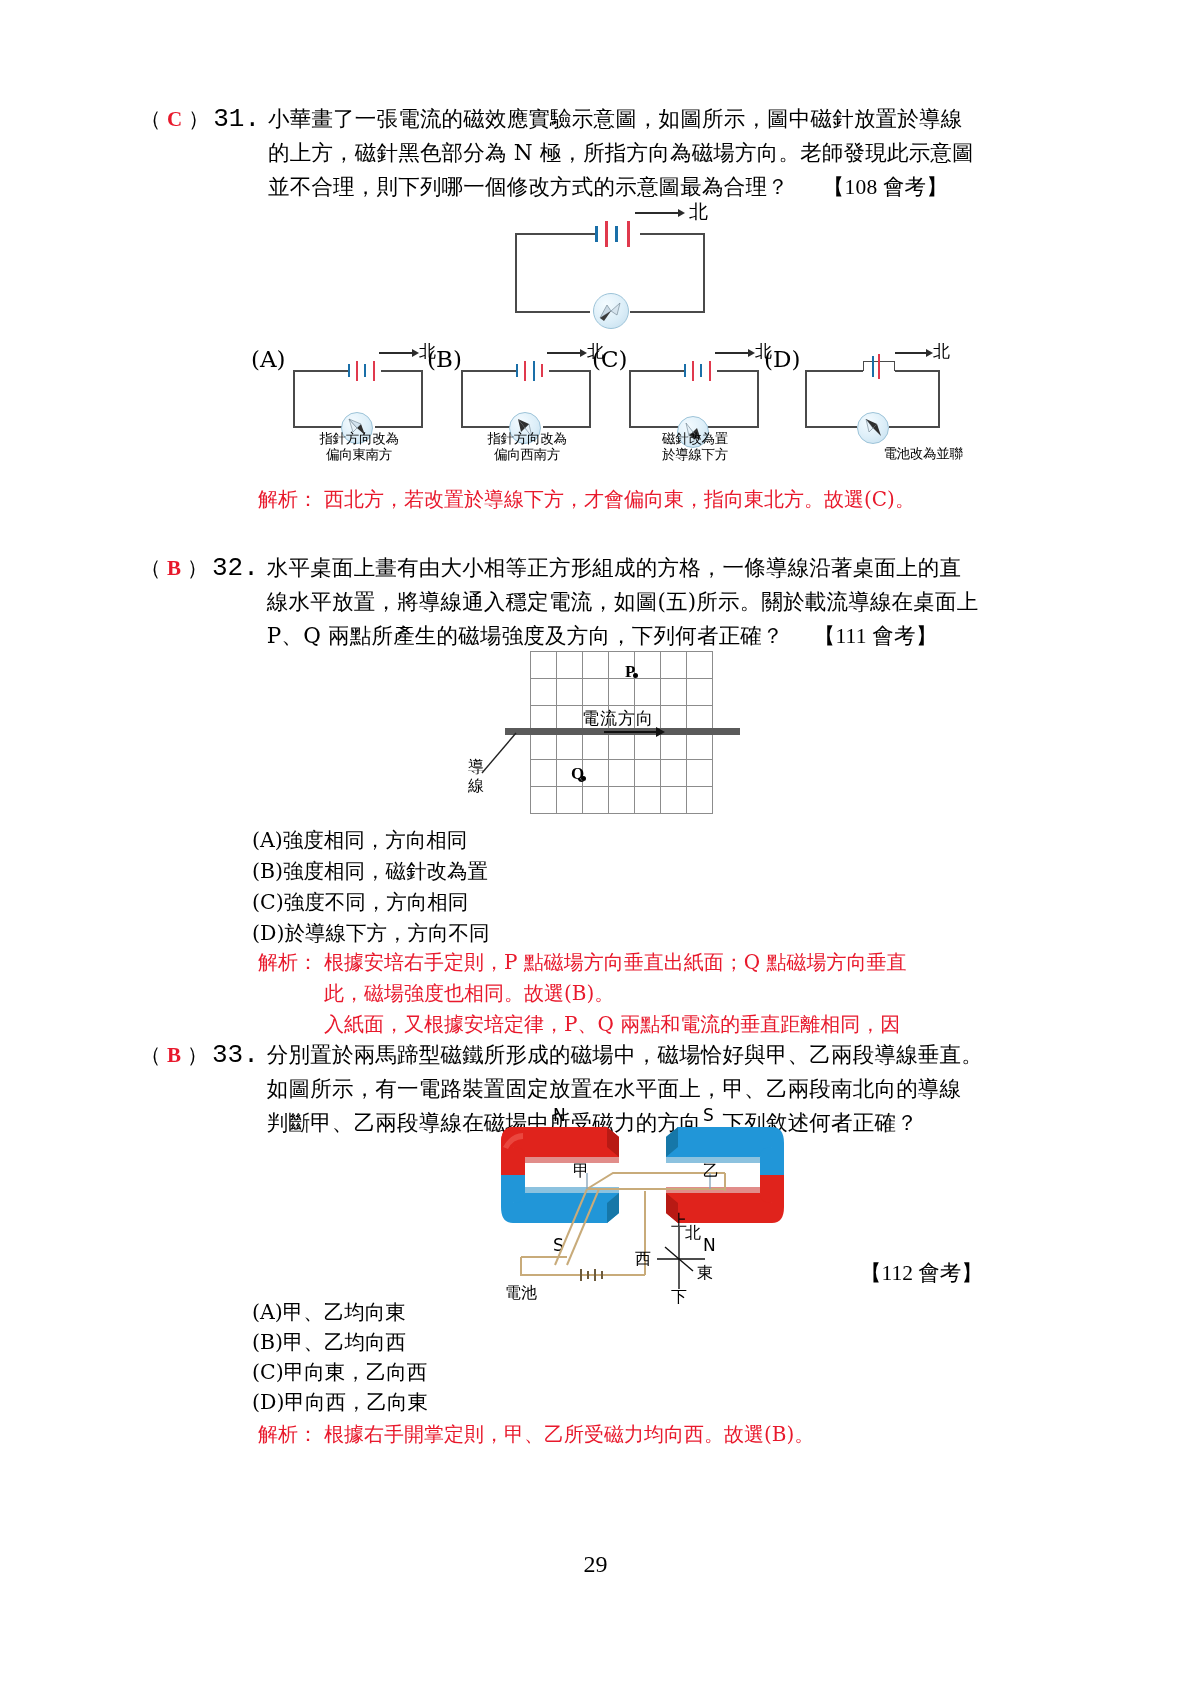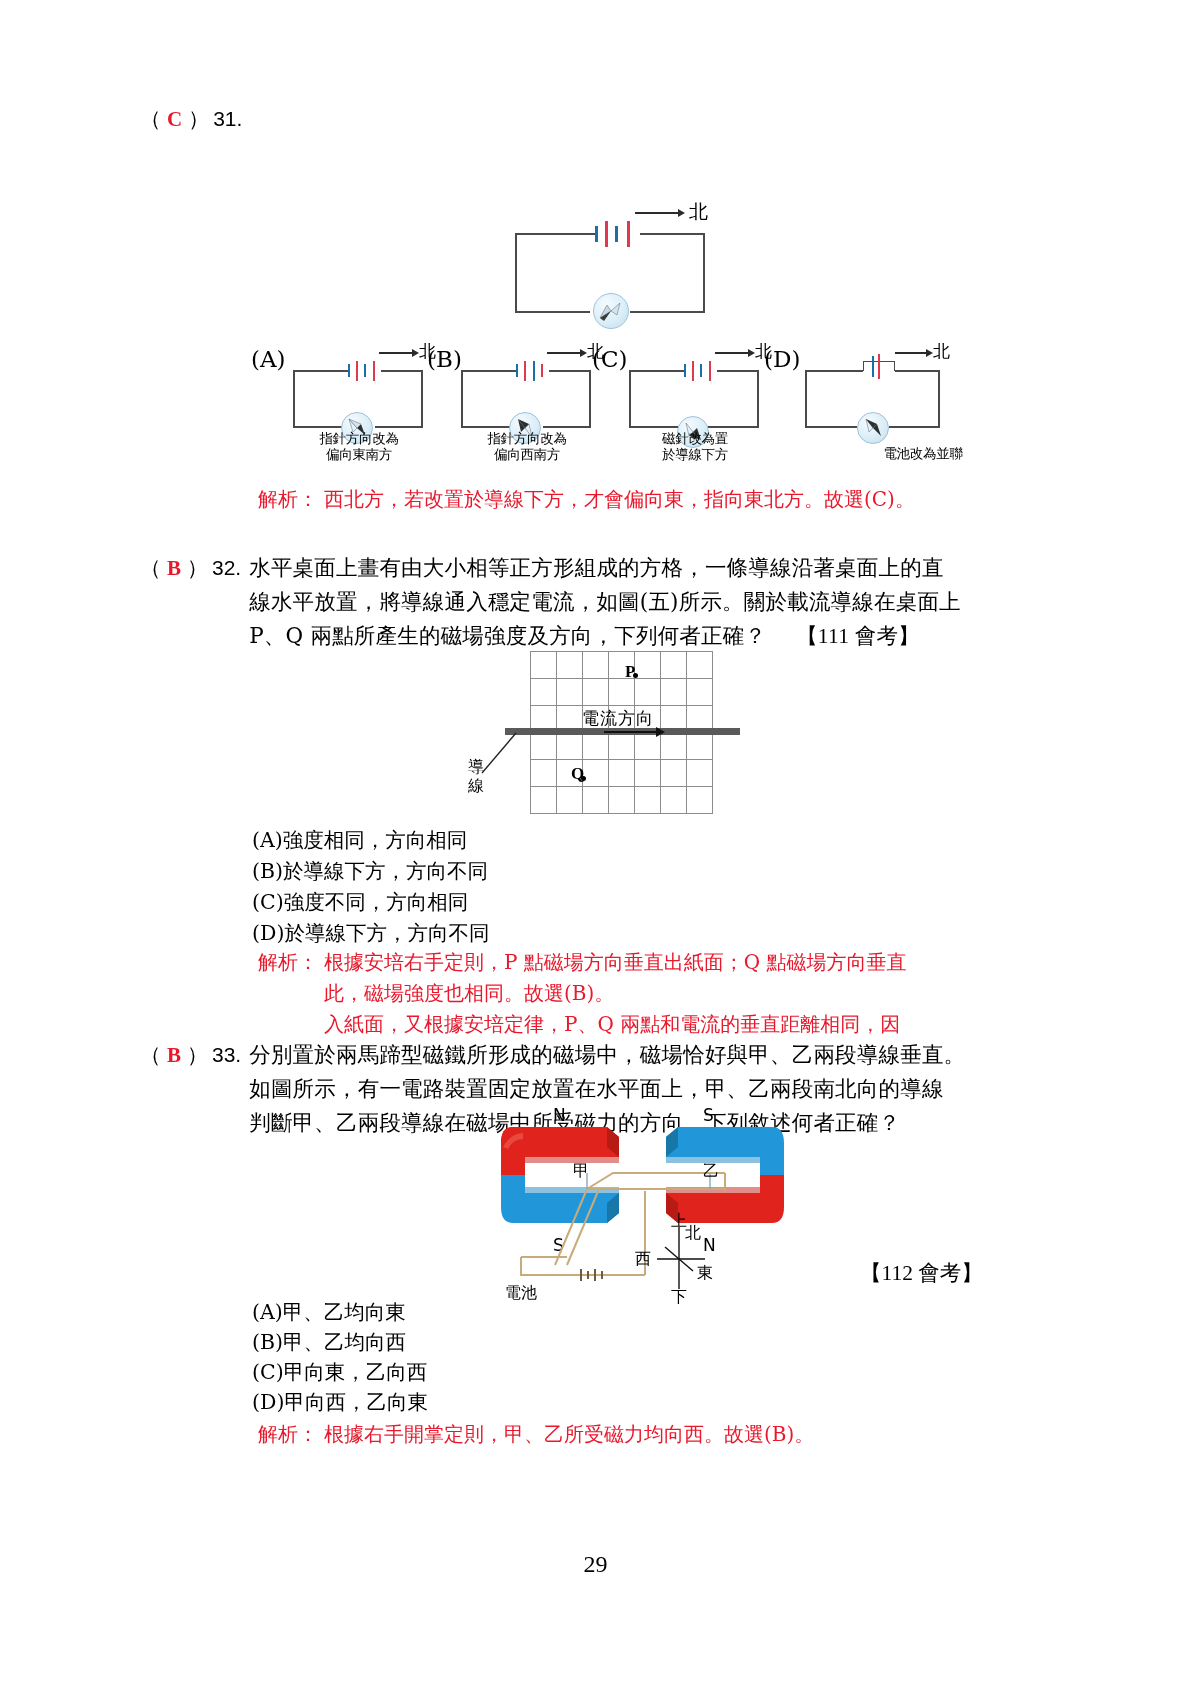--- a/index.html
+++ b/index.html
@@ -11,21 +11,21 @@
     position:relative;
     overflow:hidden;
   }
   .page{position:relative;width:1191px;height:1684px;}
 
   
   .qblock{position:absolute;}
   .qhead{display:flex;align-items:flex-start;}
   .paren{font-size:21px;line-height:34px;font-family:"DejaVu Serif",serif;letter-spacing:0;}
   .ansletter{color:#e8192c;font-weight:bold;font-size:21px;font-family:"Liberation Serif",serif;}
-  .qnum{font-size:21px;line-height:34px;margin-left:2px;font-family:Liberation Sans, sans-serif;}
+  .qnum{font-size:26px;line-height:34px;margin-left:2px;font-family:Liberation Mono, monospace;}
   .qtext{font-size:21.5px;line-height:34px;letter-spacing:.2px;text-align:justify;}
   .qtext p{margin:0;}
   .exam{font-family:"Liberation Serif",serif;}
 
   
   .analysis{color:#e8192c;font-size:20px;line-height:31px;display:flex;}
   .analysis .lab{white-space:nowrap;margin-right:6px;}
   .analysis .body{text-align:justify;}
   .analysis .body p{margin:0;}
 
@@ -69,20 +69,28 @@
 <body>
 
 <div class="page">
 
   <div class="qblock" style="left:140px;top:102px;width:860px;">
     <div class="qhead">
       <span class="paren">（</span>
       <span class="ansletter" style="line-height:34px;padding:0 6px;">C</span>
       <span class="paren">）</span>
       <span class="qnum" style="margin-left:4px;">31.</span>
+      <div class="qtext" style="margin-left:8px;width:740px;">
+        <p>小華畫了一張電流的磁效應實驗示意圖，如圖所示，圖中磁針放置於導線</p>
+        <p>的上方，磁針黑色部分為 N 極，所指方向為磁場方向。老師發現此示意圖</p>
+        <p style="display:flex;">
+          <span>並不合理，則下列哪一個修改方式的示意圖最為合理？</span>
+          <span class="exam" style="margin-left:34px;">【108 會考】</span>
+        </p>
+      </div>
     </div>
   </div>
 
   <div class="circuit" style="left:515px;top:215px;width:190px;height:100px;position:absolute;">
 
     <div class="wire" style="left:0;top:18px;width:80px;height:2px;"></div>
     <div class="wire" style="left:125px;top:18px;width:65px;height:2px;"></div>
     <div class="wire" style="left:0;top:18px;width:2px;height:80px;"></div>
     <div class="wire" style="left:188px;top:18px;width:2px;height:80px;"></div>
     <div class="wire" style="left:0;top:96px;width:75px;height:2px;"></div>
@@ -280,21 +288,21 @@
       <line x1="4" y1="44" x2="38" y2="4" stroke="#222" stroke-width="1.4"></line>
     </svg>
     <div class="vlabel" style="left:-62px;top:106px;">
       <div>導</div>
       <div>線</div>
     </div>
   </div>
 
   <div class="opts" style="position:absolute;left:252px;top:825px;">
     <p>(A)強度相同，方向相同</p>
-    <p>(B)於導線下方，方向不同</p>
+    <p>(B)強度相同，磁針改為置</p>
     <p>(C)強度不同，方向相同</p>
     <p>(D)於導線下方，方向不同</p>
   </div>
 
   <div class="analysis" style="position:absolute;left:258px;top:947px;width:730px;">
     <span class="lab">解析：</span>
     <div class="body">
       <p>根據安培右手定則，P 點磁場方向垂直出紙面；Q 點磁場方向垂直</p>
       <p>此，磁場強度也相同。故選(B)。</p>
       <p>入紙面，又根據安培定律，P、Q 兩點和電流的垂直距離相同，因</p>

